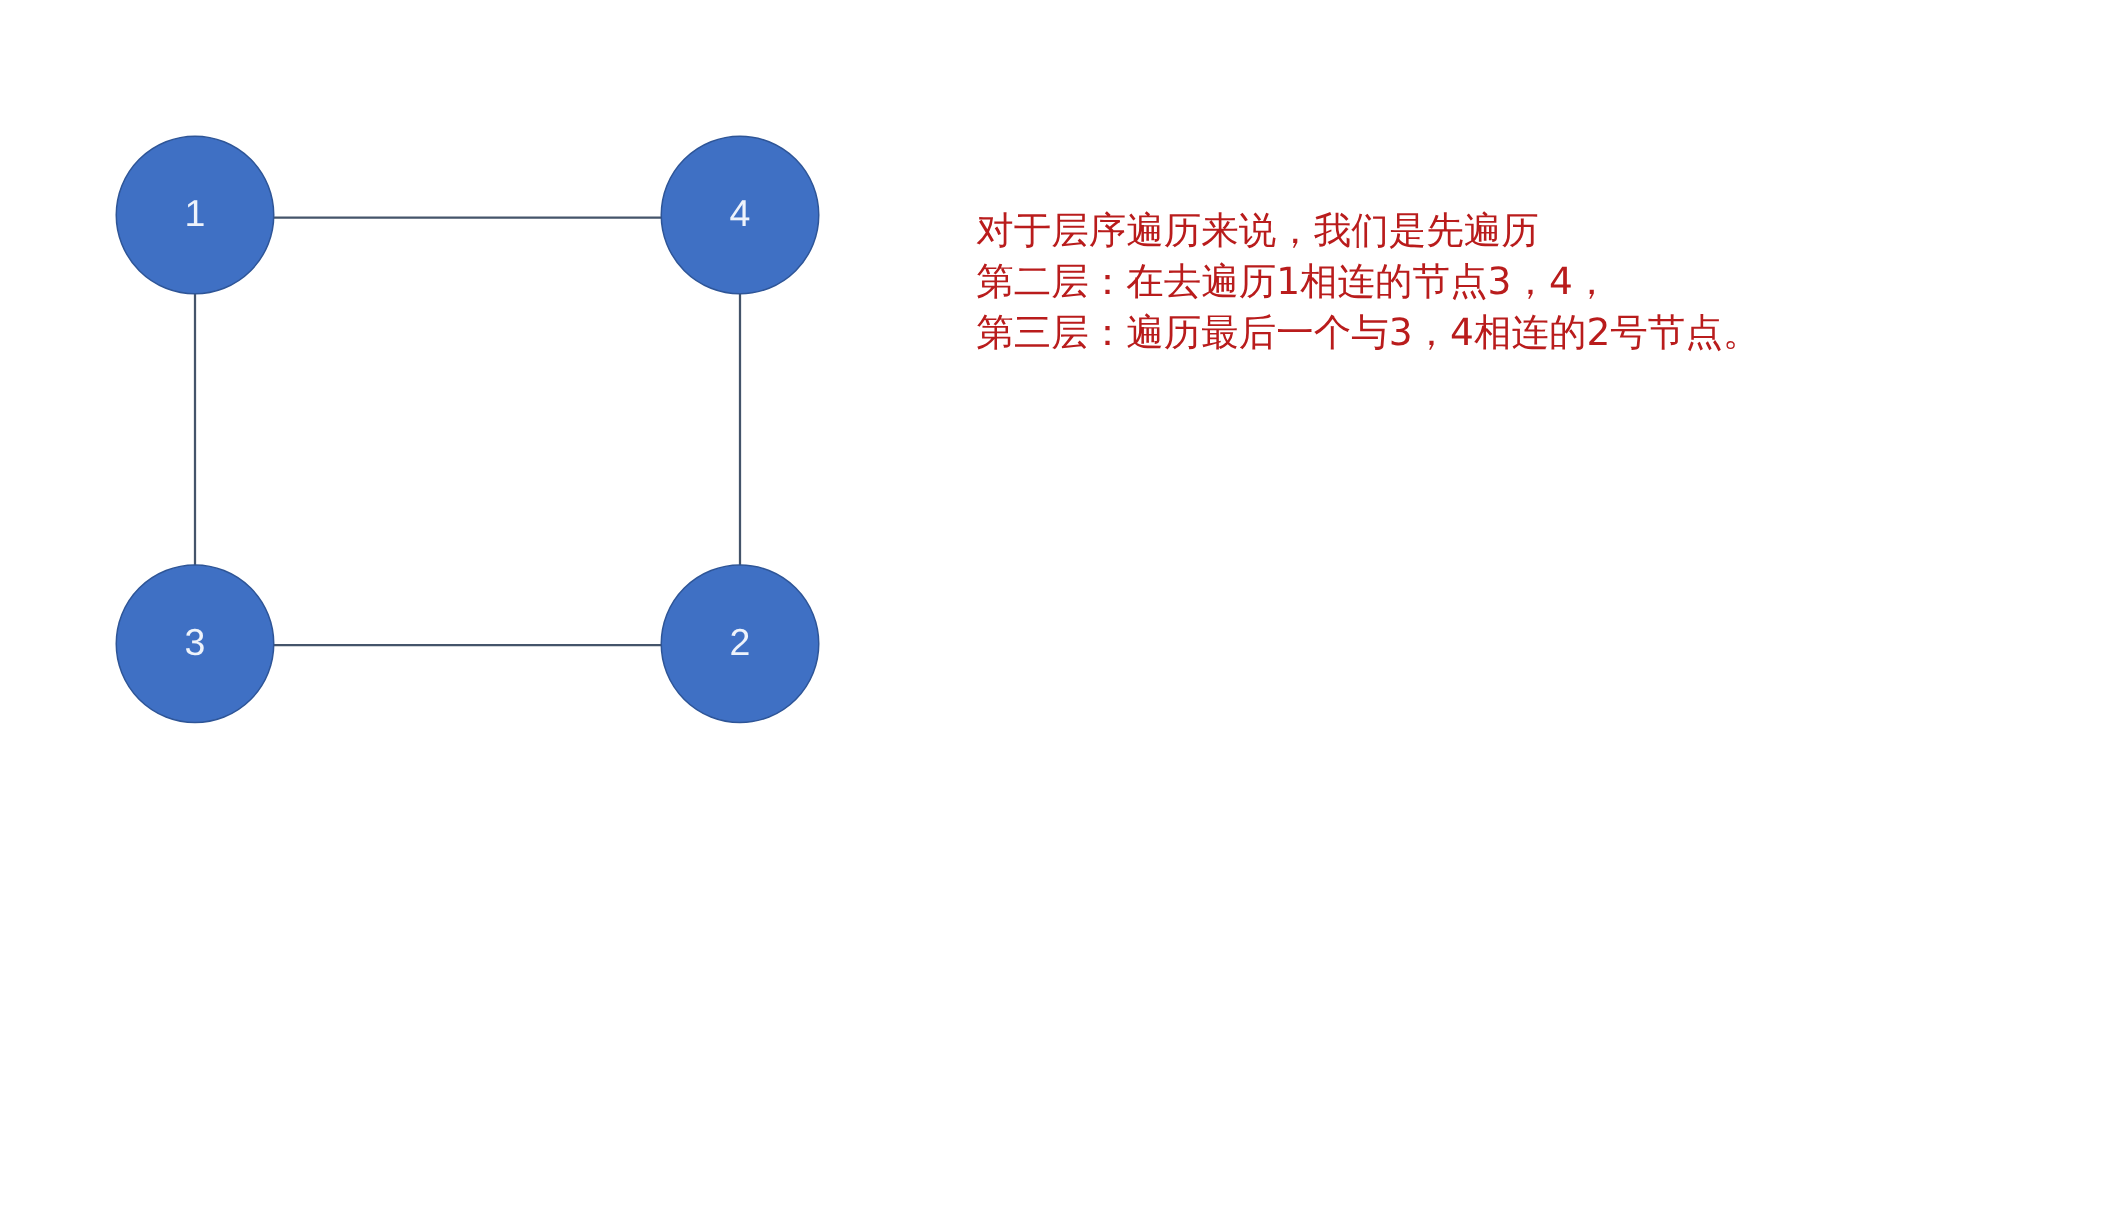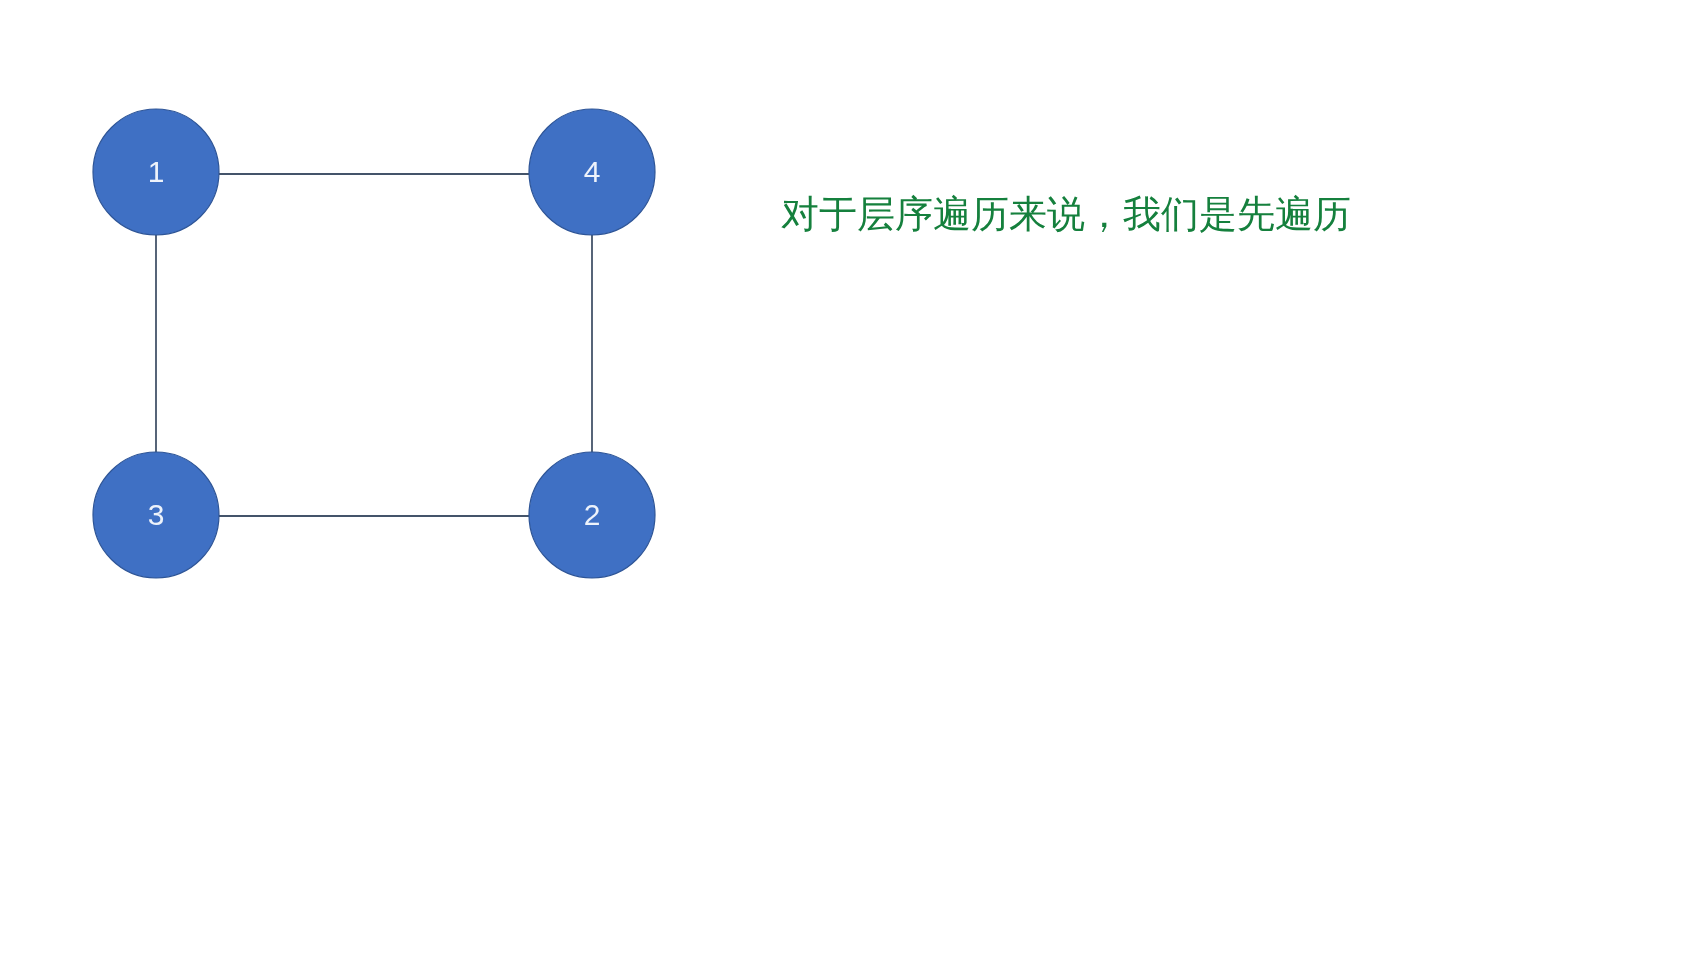--- a/index.html
+++ b/index.html
@@ -53,26 +53,25 @@
 
   
   .text-block {
     position: absolute;
     left: 781px;
     top: 164px;
     width: 780px;
   }
   .text-line {
     font-family: "DejaVu Sans", "Liberation Sans", sans-serif;
-    font-size: 38px;
+    font-size: 30px;
     line-height: 41px;
-    color: #15803d;
+    color: #b91c1c;
     white-space: pre;
     letter-spacing: 0px;
-    margin-top: 30px;
   }
 </style>
 </head>
 <body>
 
 <div id="canvas">
 
   <div class="graph-layer">
     <svg class="graph-svg" viewBox="0 0 760 620">
       <g>
@@ -90,15 +89,17 @@
     </svg>
 
     <div class="node-label" id="label-n1" style="left: 93px; top: 157px; width: 126px; color: rgb(238, 243, 251);">1</div>
     <div class="node-label" id="label-n4" style="left: 529px; top: 157px; width: 126px; color: rgb(238, 243, 251);">4</div>
     <div class="node-label" id="label-n3" style="left: 93px; top: 500px; width: 126px; color: rgb(238, 243, 251);">3</div>
     <div class="node-label" id="label-n2" style="left: 529px; top: 500px; width: 126px; color: rgb(238, 243, 251);">2</div>
   </div>
 
   <div class="text-block">
     <div class="text-line">对于层序遍历来说，我们是先遍历</div>
+    <div class="text-line">第二层：在去遍历1相连的节点3，4，</div>
+    <div class="text-line">第三层：遍历最后一个与3，4相连的2号节点。</div>
   </div>
 
 </div>
 
 </body></html>

